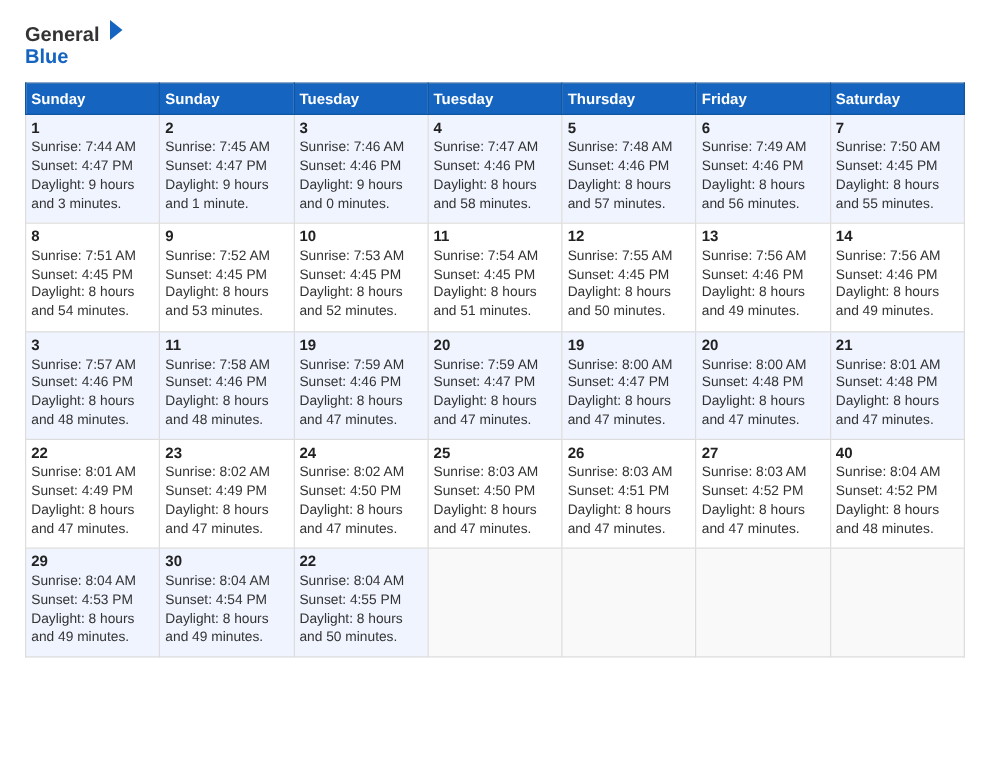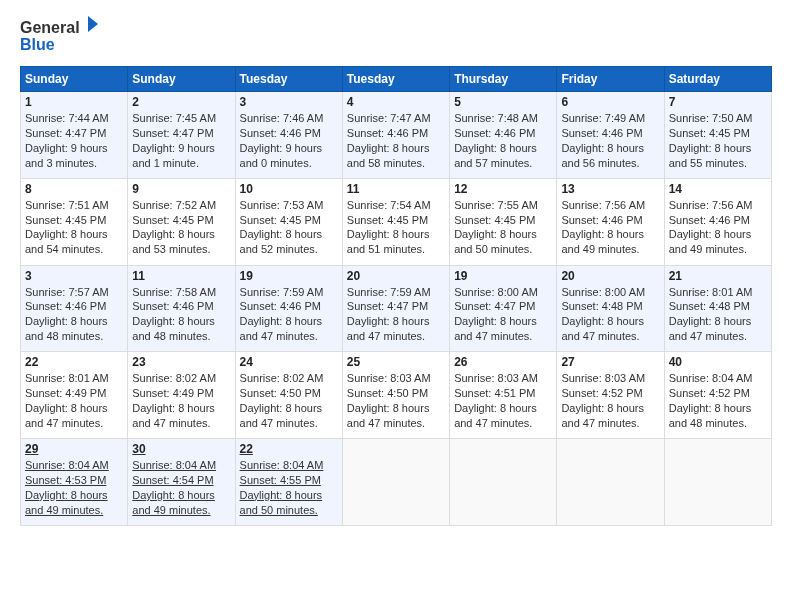--- a/index.html
+++ b/index.html
@@ -84,21 +84,20 @@
     .day-info {
       font-size: 11px;
       line-height: 1.35;
       color: #333;
     }
     .empty-cell {
       background-color: #f9f9f9 !important;
     }
     .last-row td {
       height: 72px;
-      text-decoration: underline;
     }
   </style>
 </head>
 <body>
 
 <div class="page">
 
   <div class="header">
     <div class="logo">
         <svg width="80" height="40" viewBox="0 0 80 40">

